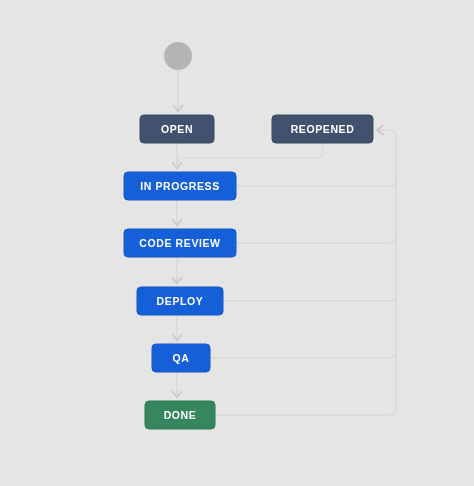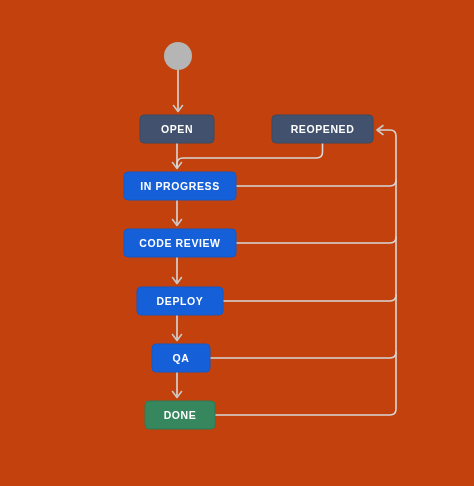--- a/index.html
+++ b/index.html
@@ -11,21 +11,21 @@
   body {
     width: 474px;
     height: 486px;
     font-family: "Liberation Sans", sans-serif;
     overflow: hidden;
   }
   #workflow-canvas {
     position: relative;
     width: 474px;
     height: 486px;
-    background: #c2410c;
+    background: #e5e5e5;
   }
   svg.diagram {
     position: absolute;
     top: 0;
     left: 0;
     width: 474px;
     height: 486px;
     display: block;
   }
   .node-label {

